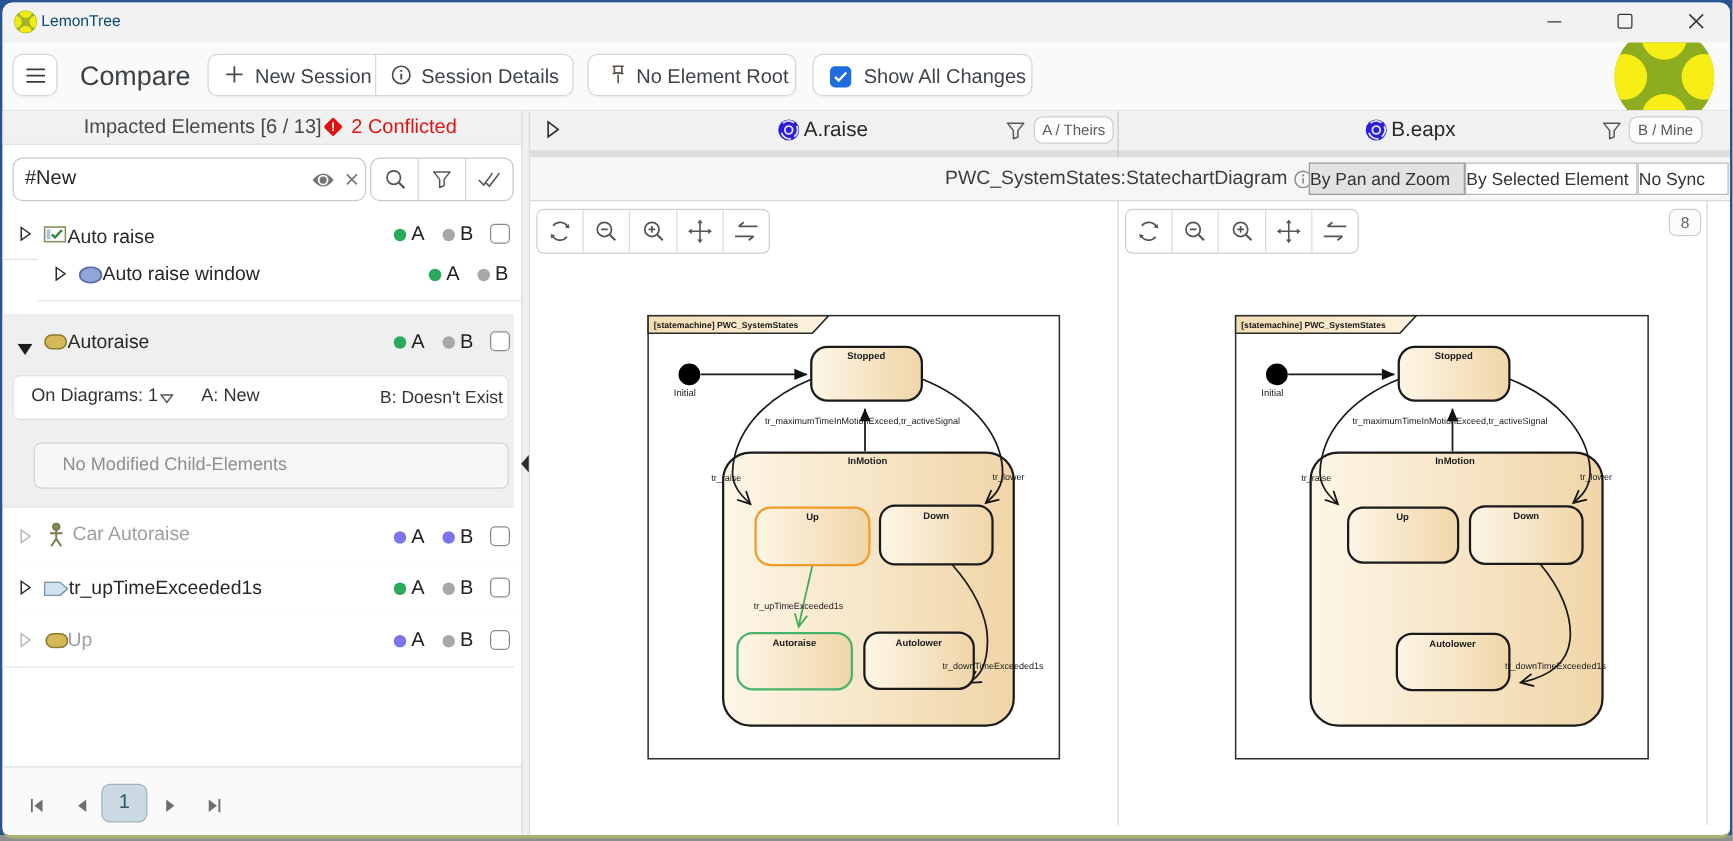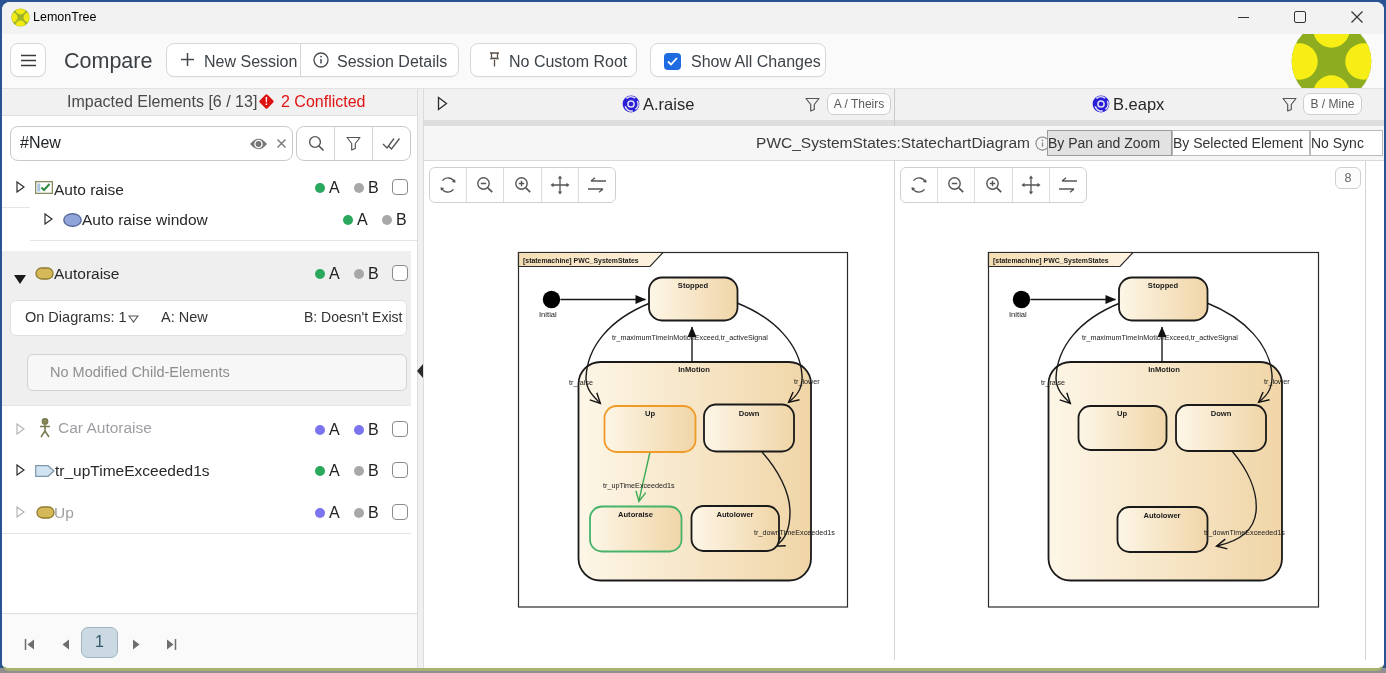--- a/index.html
+++ b/index.html
@@ -2,21 +2,21 @@
 <html><head>
 <meta charset="utf-8">
 <style>
 html,body{margin:0;padding:0;}
 body{width:1386px;height:673px;background:#2a5394;overflow:hidden;font-family:"Liberation Sans",sans-serif;position:relative;}
 .bk1{position:absolute;left:0;top:668px;width:1386px;height:5px;background:#8f8f8f;}
 .win{position:absolute;left:2px;top:2px;width:1382px;height:669px;background:#fff;border-radius:8px;overflow:hidden;border-bottom:3px solid #a7b170;box-sizing:border-box;}
 .abs{position:absolute;}
 
 .titlebar{position:absolute;left:0;top:0;width:100%;height:32px;background:#f2f2f2;}
-.titletxt{position:absolute;left:31px;top:8px;font-size:12.5px;color:#000000;}
+.titletxt{position:absolute;left:31px;top:8px;font-size:12.5px;color:#0c4a6e;}
 .wmin{position:absolute;left:1236px;top:15px;width:11px;height:1px;background:#333;}
 .wmax{position:absolute;left:1292px;top:9px;width:10px;height:10px;border:1.2px solid #333;border-radius:2px;}
 .wclose{position:absolute;left:1348px;top:8px;width:14px;height:14px;}
 
 .toolbar{position:absolute;left:0;top:32px;width:100%;height:54px;background:#fafafa;border-bottom:1px solid #e2e2e2;overflow:hidden;}
 .tbtn{position:absolute;top:9px;height:34px;background:#fff;border:1px solid #d7d7d7;border-radius:8px;box-sizing:border-box;box-shadow:0 1px 1px rgba(0,0,0,0.03);}
 .tlab{font-size:16px;color:#3d4349;position:absolute;top:19px;white-space:nowrap;}
 
 .lpanel{position:absolute;left:0;top:87px;width:415px;height:580px;background:#fff;}
 .lhead{position:absolute;left:0;top:0;width:100%;height:26px;background:#f1f1f1;border-bottom:1px solid #e0e0e0;font-size:16px;color:#47494b;}
@@ -93,21 +93,21 @@
     <svg class="abs" style="left:311px;top:18px" width="16" height="16" viewBox="0 0 16 16">
         <circle cx="8" cy="8" r="7" stroke="#45494e" stroke-width="1.3" fill="none"></circle>
         <path d="M8 7 V11.5" stroke="#45494e" stroke-width="1.5"></path>
         <circle cx="8" cy="4.6" r="0.9" fill="#45494e"></circle>
       </svg>
     <div class="tlab" style="left:335px;">Session Details</div>
     <div class="tbtn" style="left:468px;width:167px;"></div>
     <svg class="abs" style="left:486px;top:18px" width="13" height="16" viewBox="0 0 13 16">
         <path d="M2 1 H11 M3.5 1 V7 M9.5 1 V7 M2.2 7 Q6.5 5.5 10.8 7 M6.5 7.5 V14.5" stroke="#5a5146" stroke-width="1.3" fill="none"></path>
       </svg>
-    <div class="tlab" style="left:507px;">No Custom Root</div>
+    <div class="tlab" style="left:507px;">No Element Root</div>
     <div class="tbtn" style="left:648px;width:176px;"></div>
     <div class="abs" style="left:662px;top:19px;width:17px;height:17px;background:#1f6ce0;border-radius:4px;"></div>
     <svg class="abs" style="left:665px;top:23px" width="11" height="9" viewBox="0 0 11 9">
         <path d="M1 4.5 L4 7.5 L10 1" stroke="#fff" stroke-width="1.8" fill="none"></path>
       </svg>
     <div class="tlab" style="left:689px;">Show All Changes</div>
   </div>
   <div class="lpanel">
     <div class="lhead">
       <div class="abs" style="left:65px;top:4px;">Impacted Elements [6 / 13]</div>

